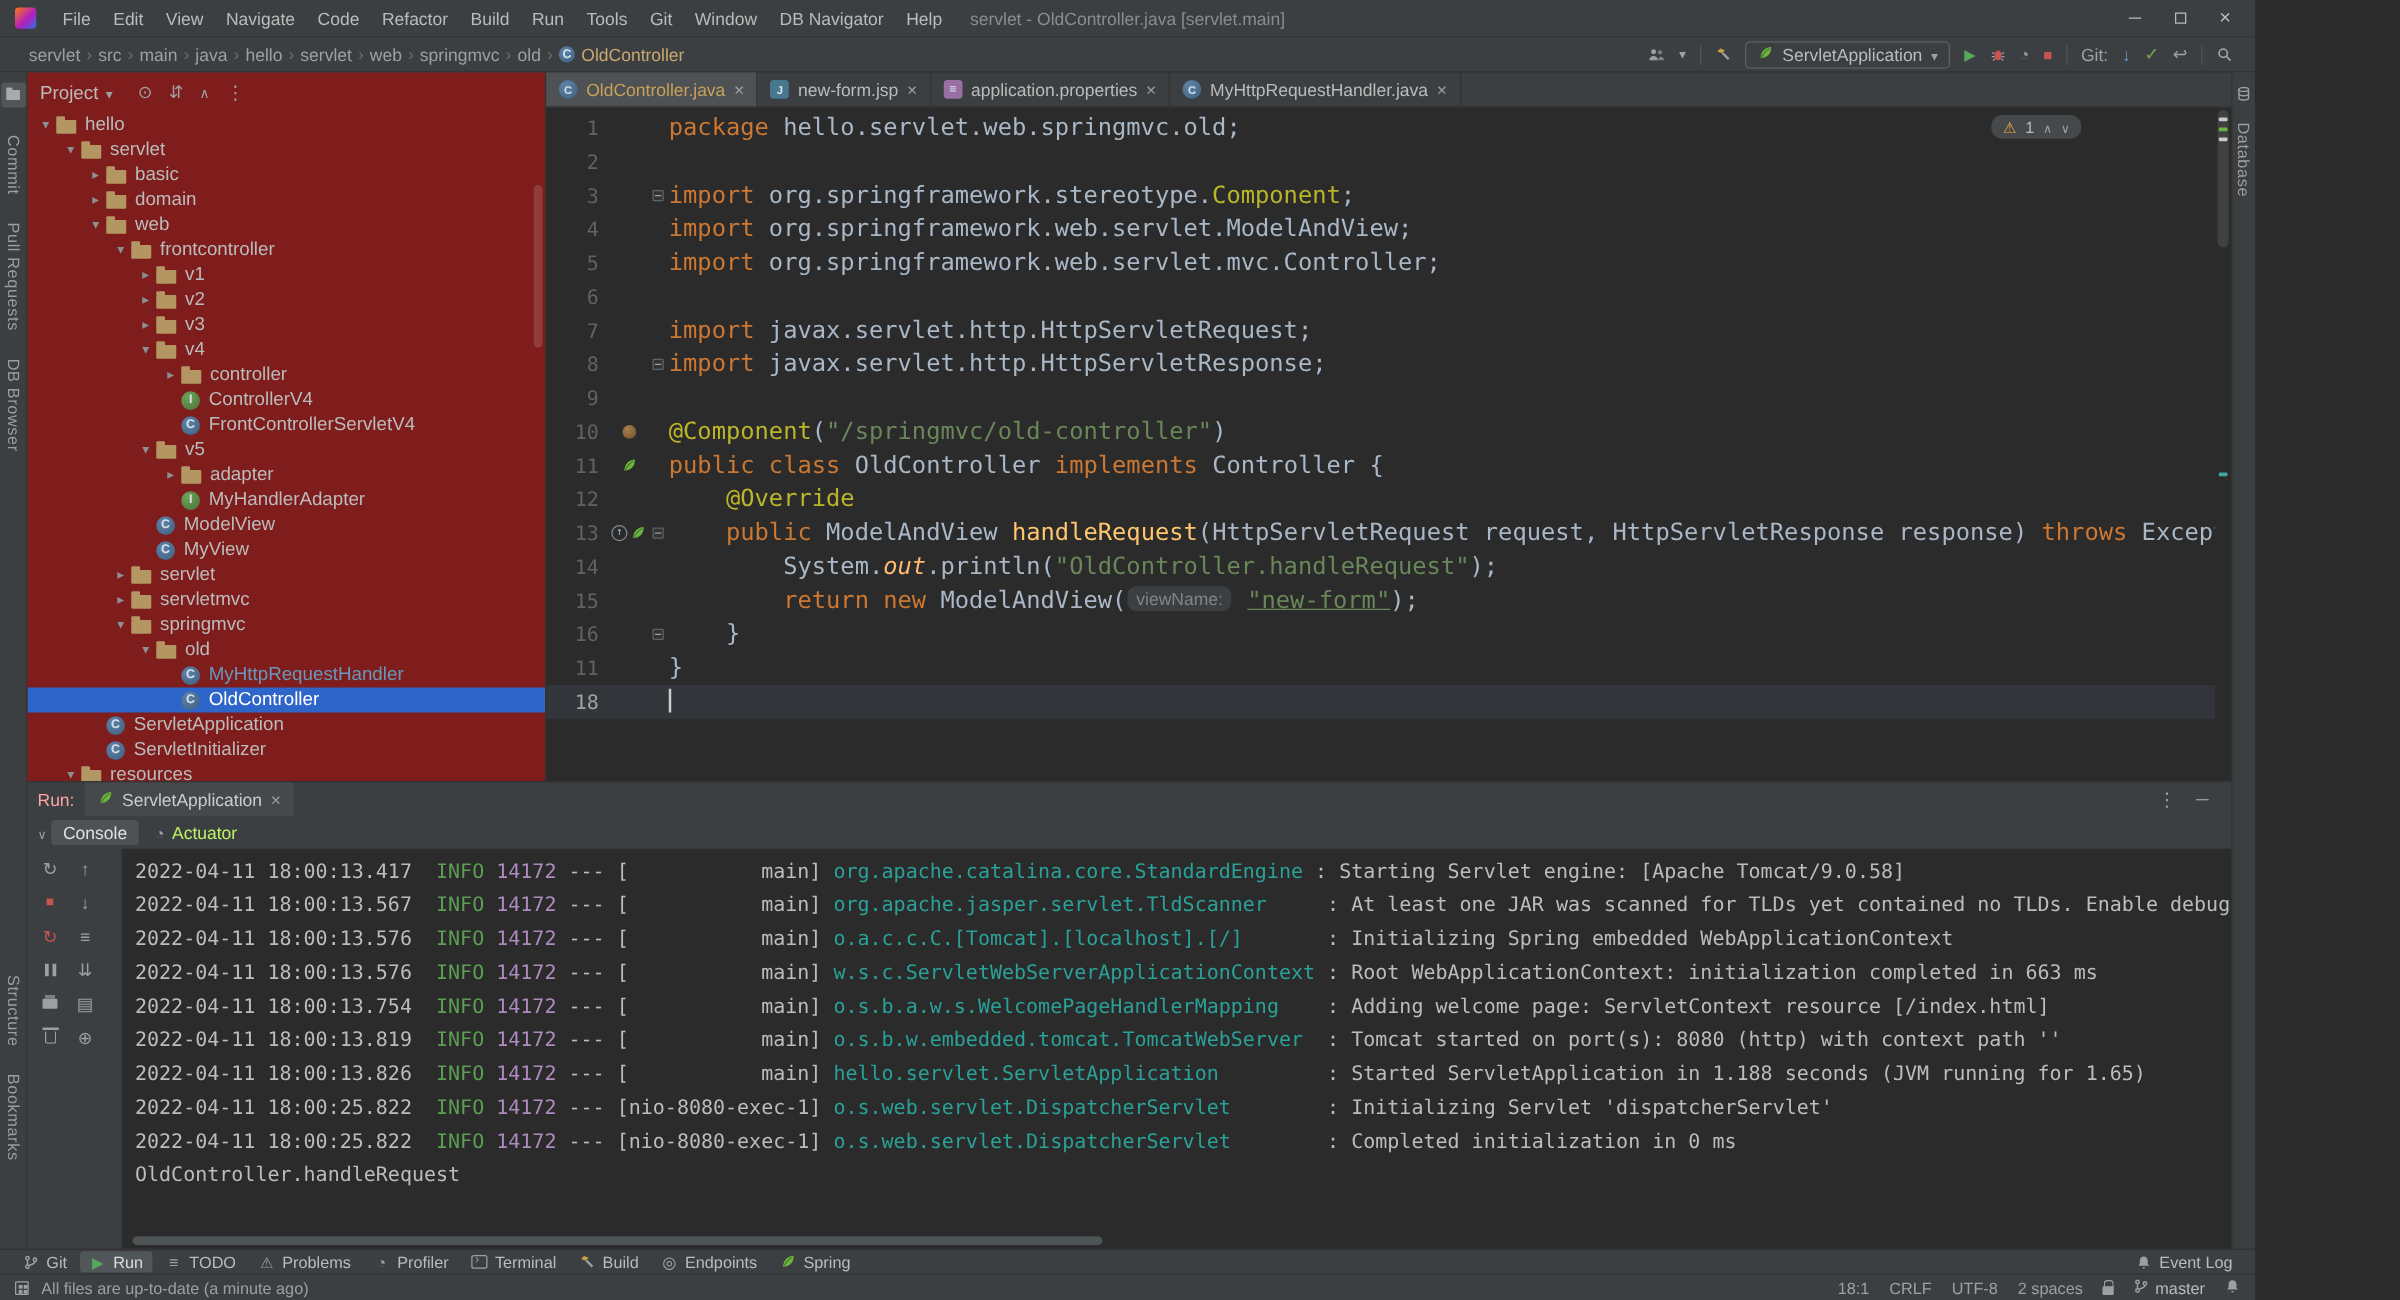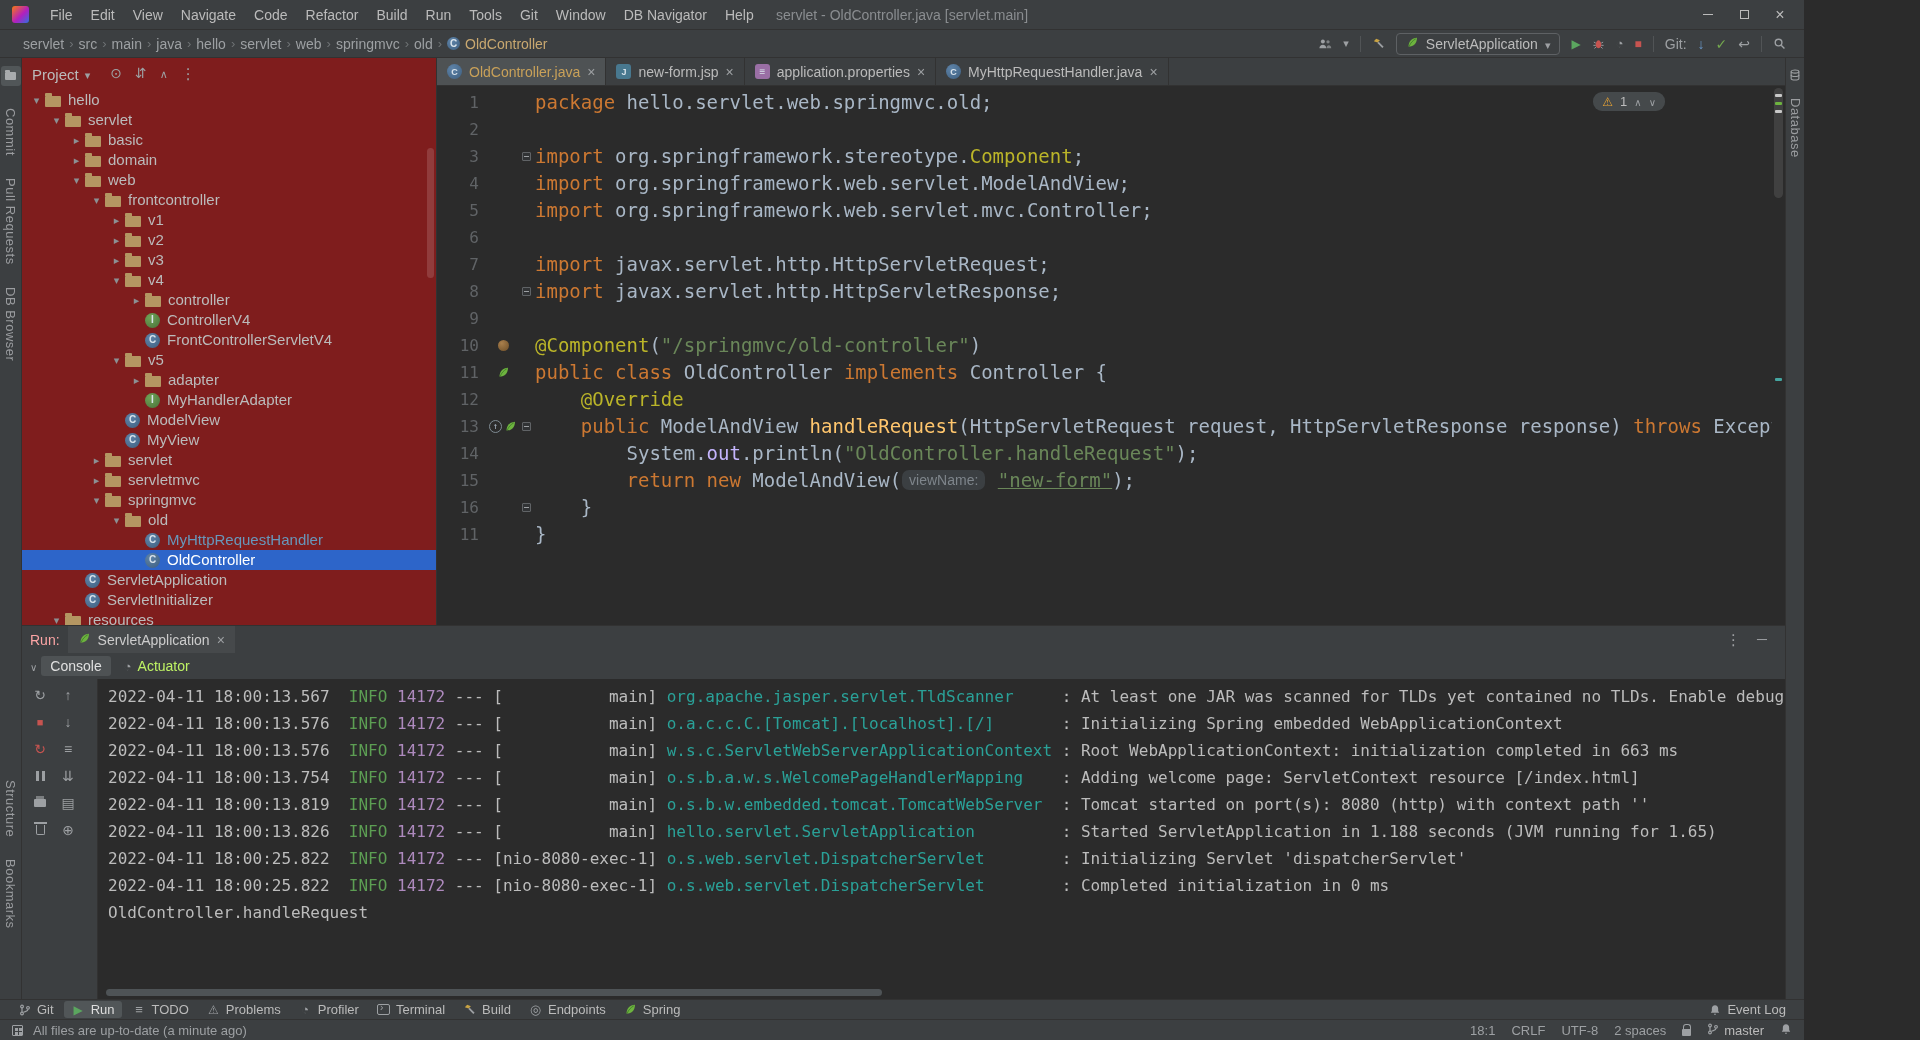--- a/index.html
+++ b/index.html
@@ -83,21 +83,21 @@
   .eline.caret-line{background:rgba(120,150,190,.10)}
   .lnum{width:52px;padding-right:10px;text-align:right;color:#606366;font-size:16px;flex-shrink:0;cursor:pointer}
   .eline.caret-line .lnum{color:#A4A3A3}
   .gzone{width:28px;display:flex;align-items:center;justify-content:center;gap:2px;flex-shrink:0}
   .fzone{width:18px;display:flex;align-items:center;justify-content:center;flex-shrink:0}
   .fold-box{width:9px;height:9px;border:1px solid #606366;background:#313335;position:relative;border-radius:1px}
   .fold-box::before{content:"";position:absolute;left:1px;right:1px;top:3px;height:1px;background:#9DA0A3}
   .codewrap{white-space:pre;color:#A9B7C6}
   .t-kw{color:#CC7832}.t-pl{color:#A9B7C6}.t-ann{color:#BBB529}.t-str{color:#6A8759}
   .t-strU{color:#6A8759;text-decoration:underline}
-  .t-meth{color:#FFC66D}.t-fld{color:#c4b5fd;}
+  .t-meth{color:#FFC66D}.t-fld{color:#fdba74;font-style:italic}
   .t-hint{display:inline-block;background:#3B3F42;color:#7E858B;border-radius:7px;padding:0 7px;font-size:14px;line-height:20px;font-family:"Liberation Sans",sans-serif;margin:0 1px;vertical-align:2px}
   .caret-bar{display:inline-block;width:2px;height:19px;background:#CCCCCC;vertical-align:-3px}
   .gi-bean{width:11px;height:11px;border-radius:50%;background:radial-gradient(circle at 35% 30%,#A97F4C,#6E4F28)}
   .gi-ovr{width:13px;height:13px;border:1px solid #7F8B93;border-radius:50%;color:#A9B7C6;font-size:9px;line-height:11px;text-align:center}
   .gi-ovr::before{content:"↑"}
   .gi-leaf svg{display:block}
   .inspections{position:absolute;top:34px;right:120px;background:#45494B;border-radius:9px;padding:2px 9px;display:flex;align-items:center;gap:7px;font-size:13px;color:#BBBBBB;font-family:"Liberation Sans",sans-serif}
   .i-warn::before{content:"⚠";color:#F0A732;font-size:12px}
   .i-chup::before{content:"∧";color:#9DA0A3;font-size:10px}
   .i-chdn::before{content:"∨";color:#9DA0A3;font-size:10px}
@@ -584,20 +584,26 @@
             <span class="fold-box"></span>
           </span>
           <span class="codewrap"><span class="t-pl">    }</span></span>
         </div>
         <div class="eline">
           <span class="lnum">11</span>
           <span class="gzone"></span>
           <span class="fzone"></span>
           <span class="codewrap"><span class="t-pl">}</span></span>
         </div>
+        <div class="eline caret-line">
+          <span class="lnum">18</span>
+          <span class="gzone"></span>
+          <span class="fzone"></span>
+          <span class="codewrap"><span class="caret-bar"></span></span>
+        </div>
       </div>
     <div class="inspections">
       <span class="i-warn"></span>
       <span>1</span>
       <span class="i-chup"></span>
       <span class="i-chdn"></span>
     </div>
     <div class="vscroll">
       <div class="vthumb"></div>
       <span class="smark" style="top:8px;background:#C8C8C8"></span>
@@ -654,20 +660,21 @@
         <div class="rt-col" id="rt-col2">
             <span class="rico g-prev"></span>
             <span class="rico g-next"></span>
             <span class="rico g-softwrap"></span>
             <span class="rico g-scrollend"></span>
             <span class="rico g-list"></span>
             <span class="rico g-pin"></span>
           </div>
       </div>
       <div class="console" id="console-out">
+        <div class="cline"><span class="cl-d">2022-04-11 18:00:13.417  </span><span class="cl-g">INFO</span><span class="cl-d"> </span><span class="cl-m">14172</span><span class="cl-d"> --- [           main] </span><span class="cl-c">org.apache.catalina.core.StandardEngine</span><span class="cl-d"> : Starting Servlet engine: [Apache Tomcat/9.0.58]</span></div>
           <div class="cline"><span class="cl-d">2022-04-11 18:00:13.567  </span><span class="cl-g">INFO</span><span class="cl-d"> </span><span class="cl-m">14172</span><span class="cl-d"> --- [           main] </span><span class="cl-c">org.apache.jasper.servlet.TldScanner</span><span class="cl-d">     : At least one JAR was scanned for TLDs yet contained no TLDs. Enable debug logging for this logger for a complete list of JARs that were scanned but no TLDs were found in them. Skipping unneeded JARs during scanning can improve startup time and JSP compilation time.</span></div>
           <div class="cline"><span class="cl-d">2022-04-11 18:00:13.576  </span><span class="cl-g">INFO</span><span class="cl-d"> </span><span class="cl-m">14172</span><span class="cl-d"> --- [           main] </span><span class="cl-c">o.a.c.c.C.[Tomcat].[localhost].[/]</span><span class="cl-d">       : Initializing Spring embedded WebApplicationContext</span></div>
           <div class="cline"><span class="cl-d">2022-04-11 18:00:13.576  </span><span class="cl-g">INFO</span><span class="cl-d"> </span><span class="cl-m">14172</span><span class="cl-d"> --- [           main] </span><span class="cl-c">w.s.c.ServletWebServerApplicationContext</span><span class="cl-d"> : Root WebApplicationContext: initialization completed in 663 ms</span></div>
           <div class="cline"><span class="cl-d">2022-04-11 18:00:13.754  </span><span class="cl-g">INFO</span><span class="cl-d"> </span><span class="cl-m">14172</span><span class="cl-d"> --- [           main] </span><span class="cl-c">o.s.b.a.w.s.WelcomePageHandlerMapping</span><span class="cl-d">    : Adding welcome page: ServletContext resource [/index.html]</span></div>
           <div class="cline"><span class="cl-d">2022-04-11 18:00:13.819  </span><span class="cl-g">INFO</span><span class="cl-d"> </span><span class="cl-m">14172</span><span class="cl-d"> --- [           main] </span><span class="cl-c">o.s.b.w.embedded.tomcat.TomcatWebServer</span><span class="cl-d">  : Tomcat started on port(s): 8080 (http) with context path ''</span></div>
           <div class="cline"><span class="cl-d">2022-04-11 18:00:13.826  </span><span class="cl-g">INFO</span><span class="cl-d"> </span><span class="cl-m">14172</span><span class="cl-d"> --- [           main] </span><span class="cl-c">hello.servlet.ServletApplication</span><span class="cl-d">         : Started ServletApplication in 1.188 seconds (JVM running for 1.65)</span></div>
           <div class="cline"><span class="cl-d">2022-04-11 18:00:25.822  </span><span class="cl-g">INFO</span><span class="cl-d"> </span><span class="cl-m">14172</span><span class="cl-d"> --- [nio-8080-exec-1] </span><span class="cl-c">o.s.web.servlet.DispatcherServlet</span><span class="cl-d">        : Initializing Servlet 'dispatcherServlet'</span></div>
           <div class="cline"><span class="cl-d">2022-04-11 18:00:25.822  </span><span class="cl-g">INFO</span><span class="cl-d"> </span><span class="cl-m">14172</span><span class="cl-d"> --- [nio-8080-exec-1] </span><span class="cl-c">o.s.web.servlet.DispatcherServlet</span><span class="cl-d">        : Completed initialization in 0 ms</span></div>
           <div class="cline"><span class="cl-d">OldController.handleRequest</span></div>
           <div class="hscroll"></div>

